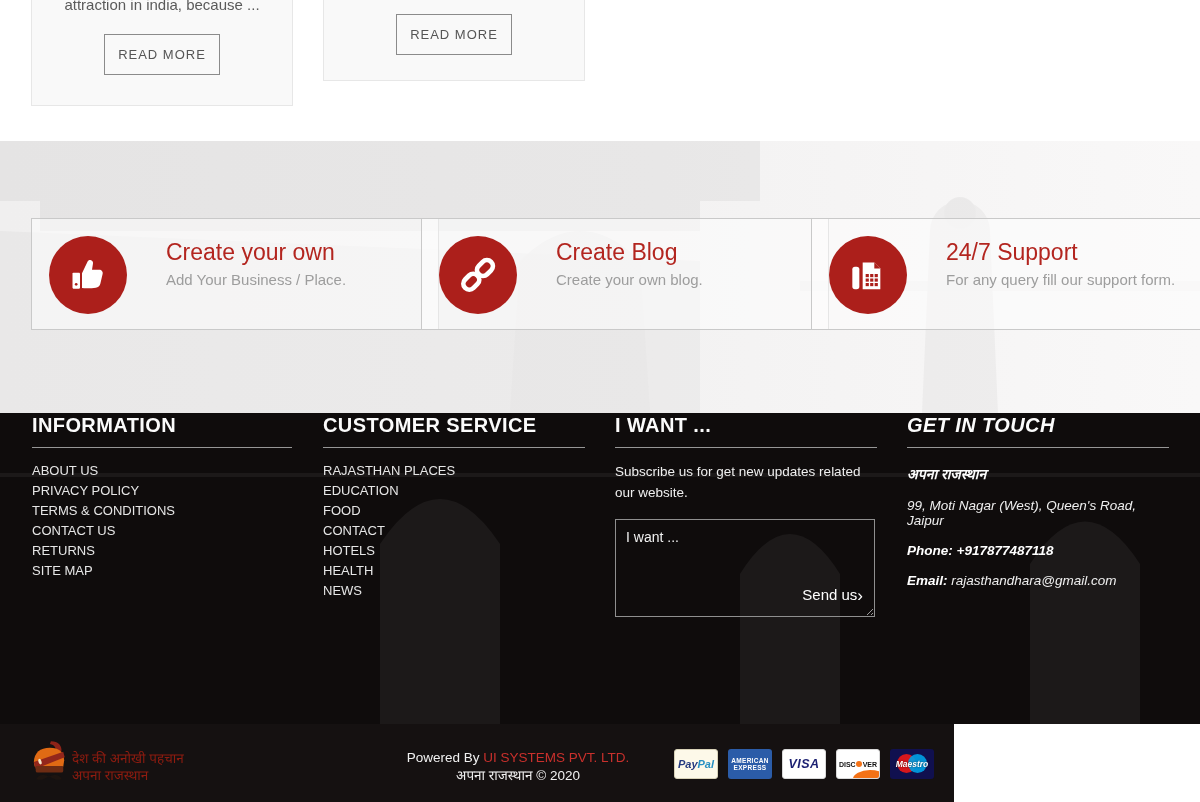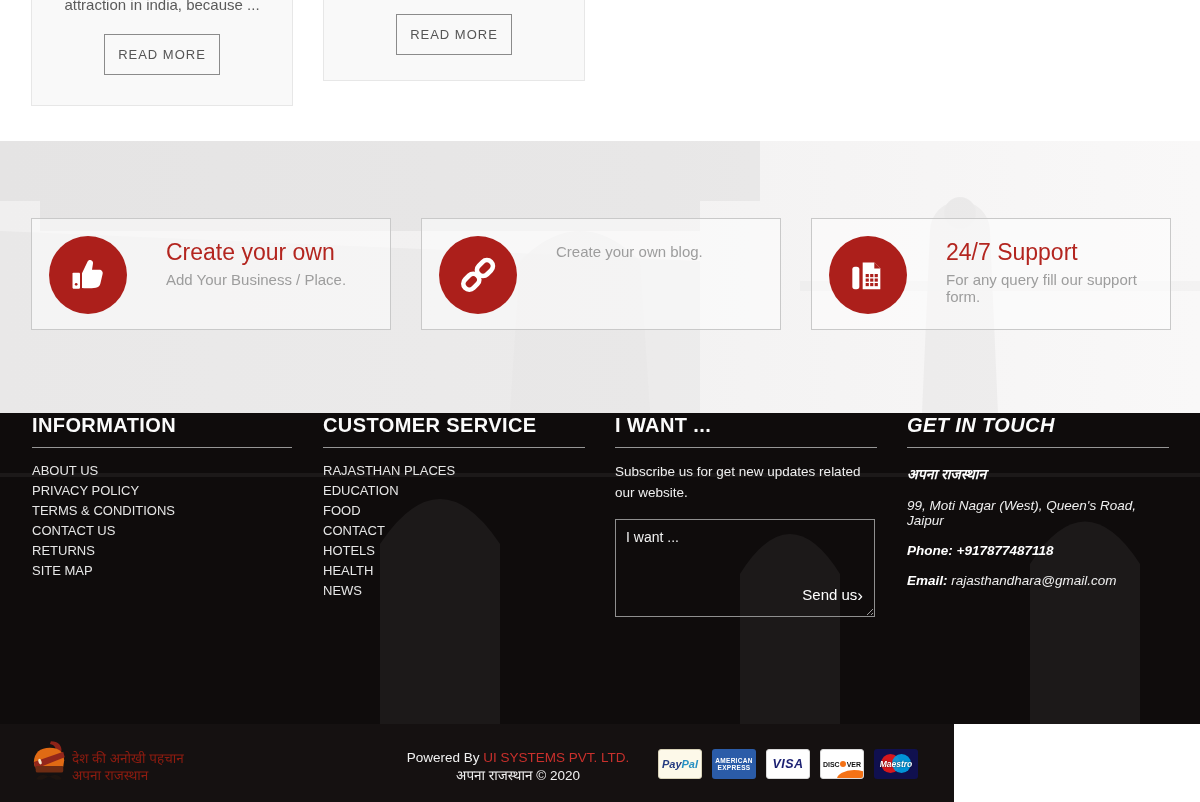--- a/index.html
+++ b/index.html
@@ -11,21 +11,21 @@
   .prod-card { position:absolute; background:#f9f9f9; border:1px solid #e7e7e7; display:flex; flex-direction:column; align-items:center; }
   .prod-card.card1 { left:31px; top:-31px; width:262px; height:137px; padding-top:27px; }
   .prod-card.card2 { left:323px; top:-56px; width:262px; height:137px; padding-top:69px; }
   .teaser { font-size:15px; color:#5a5a5a; line-height:16px; margin-bottom:21px; white-space:nowrap; }
   .read-more { display:block; width:116px; height:41px; background:transparent; border:1px solid #8b8b8b; color:#555; font-size:13px; letter-spacing:1px; font-family:inherit; cursor:pointer; }
 
   
   .mid-section { position:absolute; left:0; top:141px; width:1200px; height:272px;
     background:linear-gradient(90deg,#f0efef 0%,#f3f2f2 55%,#f9f8f8 100%); }
   .bg-art { position:absolute; inset:0; opacity:0.08; }
-  .feature-box { position:absolute; top:77px; width:360px; height:112px; border:1px solid #c9c9c9;
+  .feature-box { position:absolute; top:77px; width:408px; height:112px; border:1px solid #c9c9c9;
     background:rgba(253,253,253,0.55); cursor:pointer; }
   .fb1{left:31px;} .fb2{left:421px;} .fb3{left:811px;}
   .feature-circle { position:absolute; left:17px; top:17px; width:78px; height:78px; border-radius:50%;
     background:#ac1f1b; display:flex; align-items:center; justify-content:center; }
   .feature-text { position:absolute; left:134px; top:19px; }
   .feature-title { font-size:23px; color:#b3251f; line-height:28px; }
   .feature-sub { font-size:15px; color:#9d9d9d; margin-top:5px; }
 
   
   .site-footer { position:absolute; left:0; top:413px; width:1200px; height:311px; background:#0f0c0c; overflow:hidden; }
@@ -58,21 +58,21 @@
   .bottom-bar { position:absolute; left:0; top:724px; width:954px; height:78px; background:#151111; }
   .logo-group { position:absolute; left:30px; top:14px; display:flex; }
   .logo-badge { width:38px; height:52px; }
   .tagline { margin-left:4px; margin-top:12px; }
   .tagline div { font-size:13.5px; color:#8f1c10; line-height:17px; }
   .powered { position:absolute; left:380px; top:25px; width:276px; text-align:center; }
   .powered-line1 { font-size:13.5px; color:#f1f1f1; line-height:18px; }
   .powered-line1 .plink { color:#c9302c; cursor:pointer; }
   .powered-line2 { font-size:13.5px; color:#f1f1f1; line-height:18px; }
 
-  .payments { position:absolute; right:36px; top:25px; display:flex; gap:10px; }
+  .payments { position:absolute; right:20px; top:25px; display:flex; gap:10px; }
   .paycard { width:44px; height:30px; border-radius:3px; position:relative; overflow:hidden;
     display:flex; align-items:center; justify-content:center; }
   .pc-paypal { background:#fdf9e9; border:1px solid #d8d2b8; font-style:italic; font-weight:bold; font-size:11px; }
   .pc-paypal .pay { color:#253b80; } .pc-paypal .pal { color:#2790c3; }
   .pc-amex { background:#2b5ca8; flex-direction:column; }
   .pc-amex span { color:#fff; font-weight:bold; font-size:6.5px; line-height:7.5px; letter-spacing:0.3px; }
   .pc-visa { background:#ffffff; border:1px solid #d9d9d9; }
   .pc-visa span { color:#1a1f71; font-weight:bold; font-style:italic; font-size:12.5px; letter-spacing:0.5px; }
   .pc-discover { background:#ffffff; border:1px solid #d9d9d9; }
   .pc-discover .dtext { color:#111; font-weight:bold; font-size:7px; display:flex; align-items:center; z-index:2; }
@@ -128,20 +128,21 @@
     <div class="feature-box fb2">
       <div class="feature-circle">
         <svg width="42" height="42" viewBox="0 0 24 24">
           <g transform="rotate(-45 12 12)" fill="none" stroke="#fff" stroke-width="2.7">
             <rect x="1.6" y="8.6" width="10" height="6.8" rx="3.4"></rect>
             <rect x="12.6" y="8.6" width="10" height="6.8" rx="3.4"></rect>
           </g>
         </svg>
       </div>
       <div class="feature-text">
+        <div class="feature-title">Create Blog</div>
         <div class="feature-sub">Create your own blog.</div>
       </div>
     </div>
 
     <div class="feature-box fb3">
       <div class="feature-circle">
         <svg width="40" height="40" viewBox="0 0 24 24">
           <rect fill="#fff" x="2.6" y="7" width="4.2" height="13.5" rx="1.6"></rect>
           <path fill="#fff" d="M8.8 4.5h7l3.6 3.6v12.4H8.8z"></path>
           <path fill="#ac1f1b" d="M15.8 4.5 l3.6 3.6 h-3.6 z"></path>

